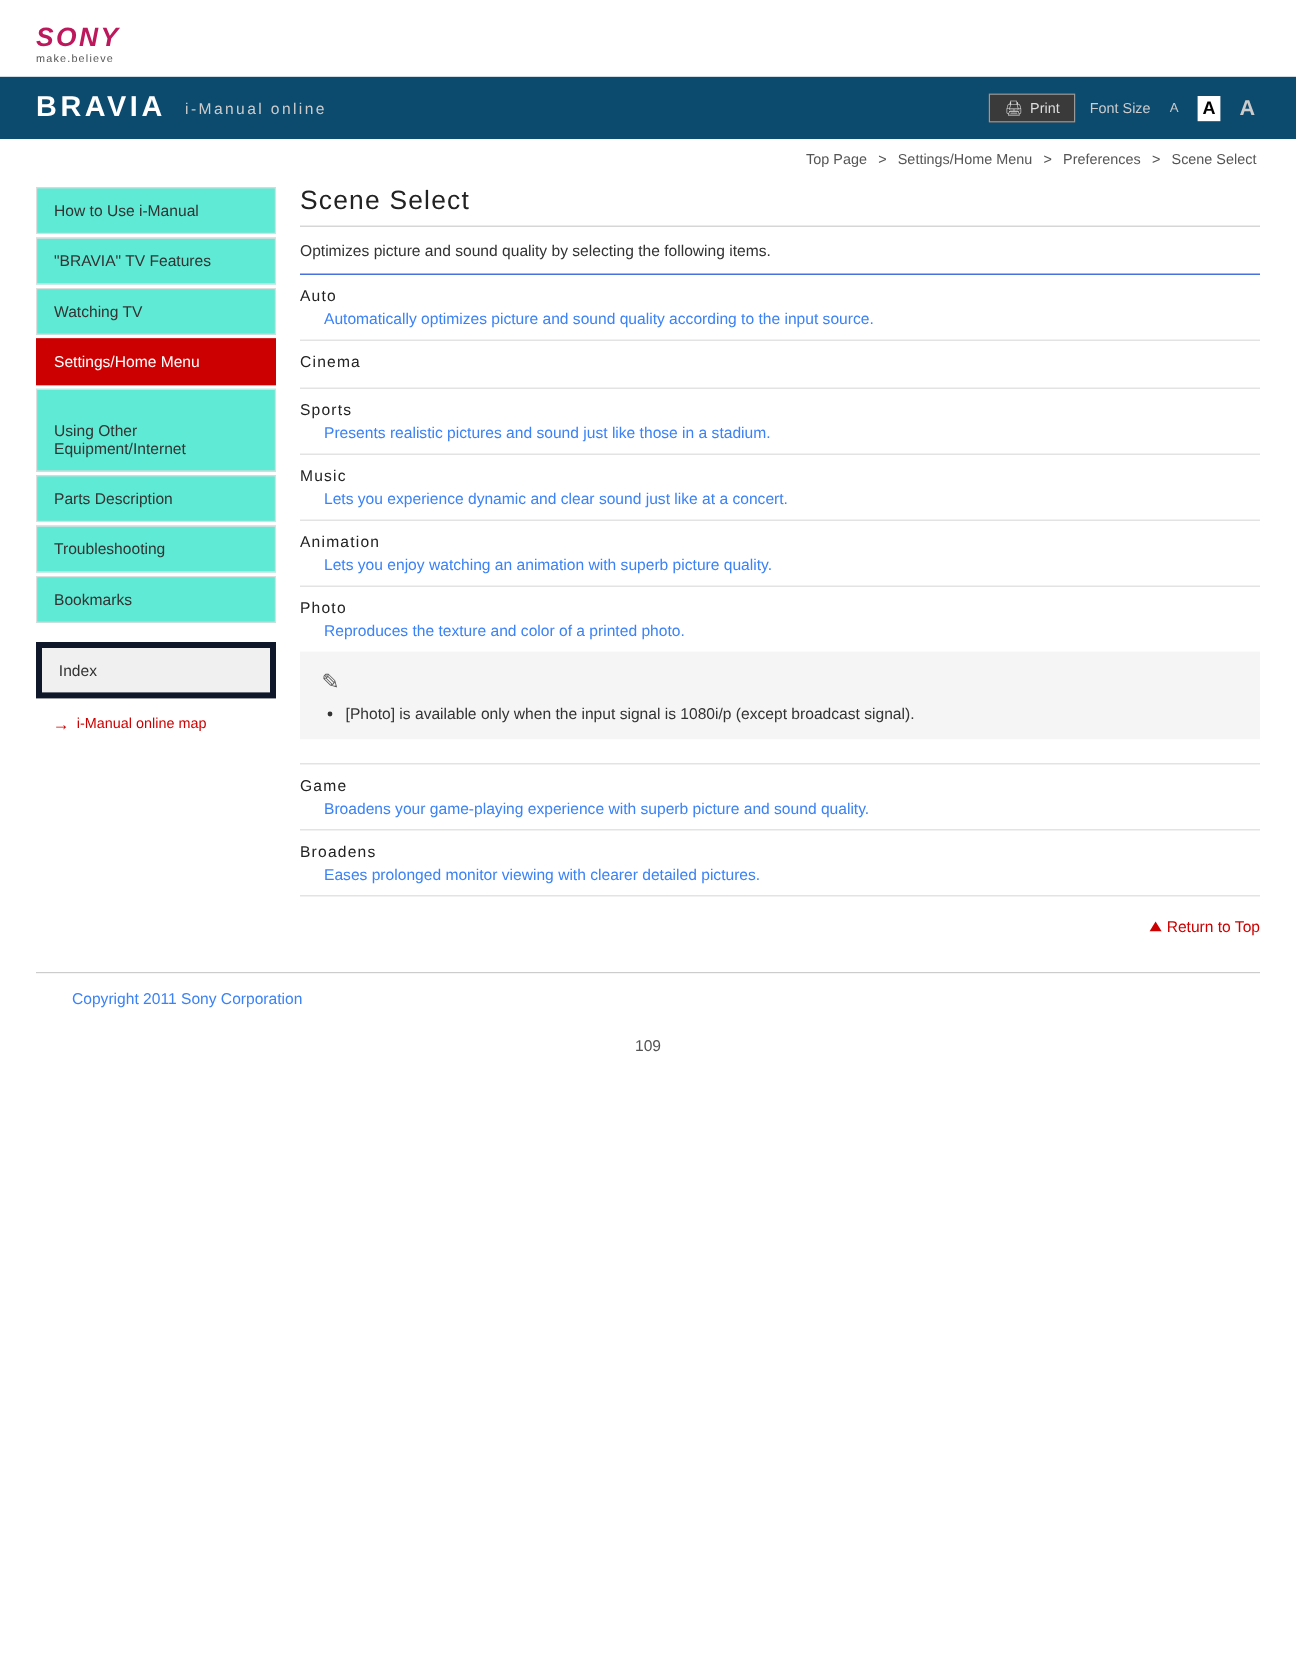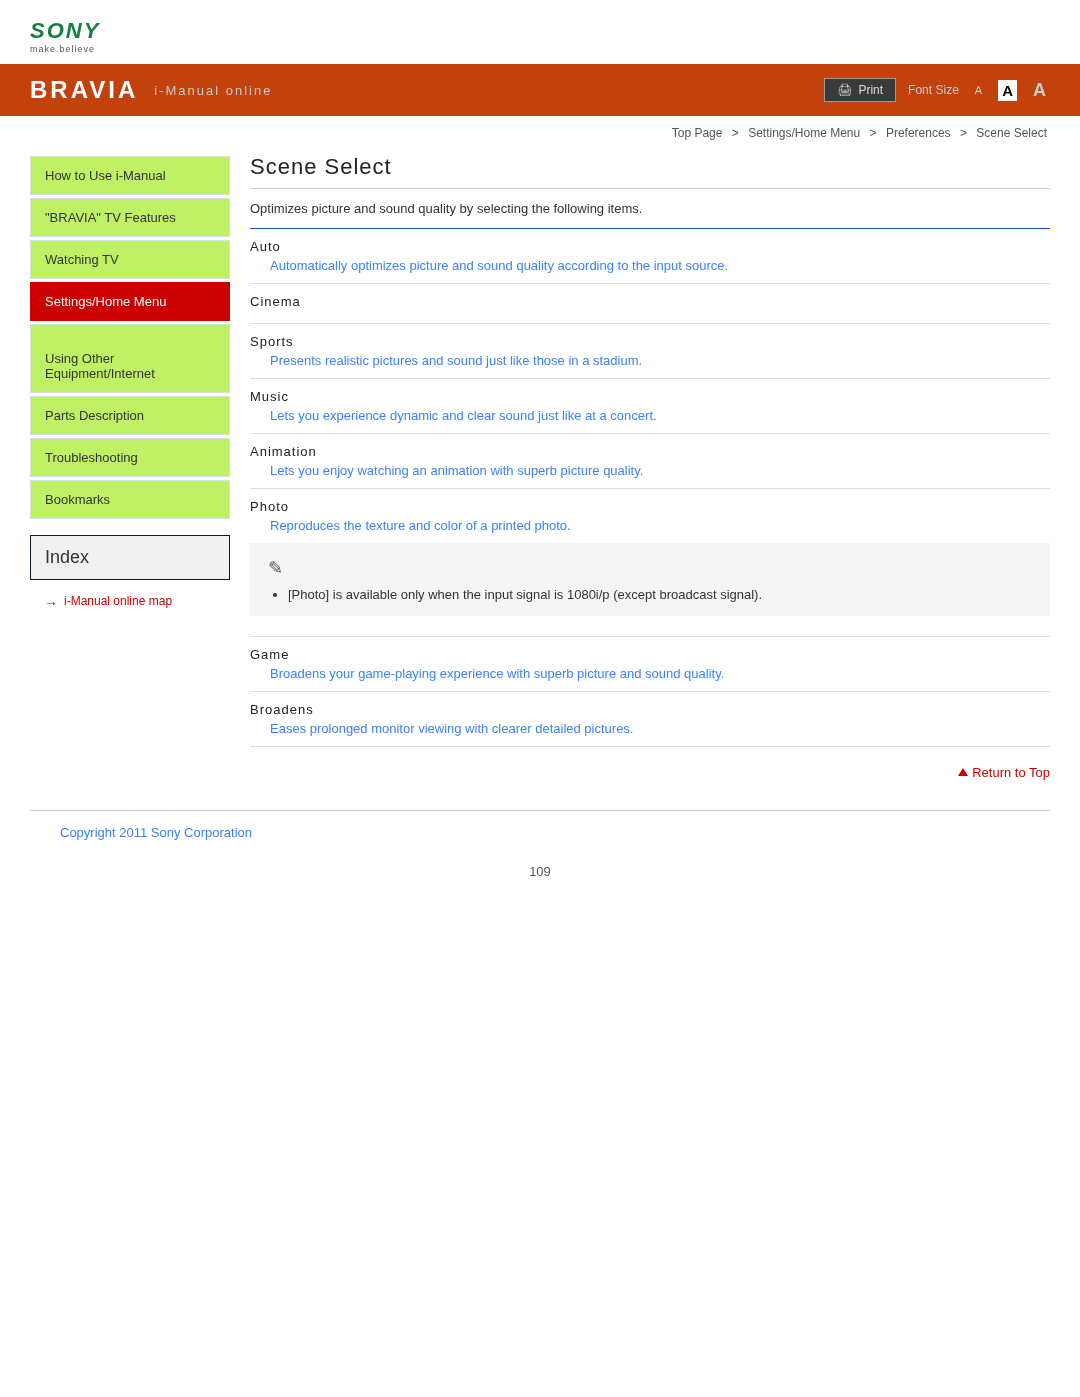--- a/index.html
+++ b/index.html
@@ -19,32 +19,32 @@
     }
     .sony-logo {
       display: flex;
       flex-direction: column;
       align-items: flex-start;
     }
     .sony-logo-text {
       font-size: 22px;
       font-weight: 900;
       letter-spacing: 2px;
-      color: #15803d;
+      color: #be185d;
       font-style: italic;
     }
     .sony-tagline {
       font-size: 9px;
       color: #555;
       letter-spacing: 1px;
     }
 
     
     .bravia-banner {
-      background: #c2410c;
+      background: #0c4a6e;
       color: #fff;
       display: flex;
       align-items: center;
       justify-content: space-between;
       padding: 0 30px;
       height: 52px;
     }
     .bravia-left {
       display: flex;
       align-items: center;
@@ -129,38 +129,38 @@
       width: 230px;
       min-width: 230px;
       padding: 10px 0 20px 30px;
       flex-shrink: 0;
     }
     .sidebar-item {
       display: block;
       padding: 11px 14px;
       font-size: 13px;
       color: #333;
-      background: #bef264;
+      background: #5eead4;
       border: 1px solid #ddd;
       margin-bottom: 3px;
       cursor: pointer;
       text-decoration: none;
     }
     .sidebar-item.active {
       background: #c00;
       color: #fff;
       border-color: #c00;
     }
     .sidebar-index {
       display: block;
       padding: 11px 14px;
-      font-size: 18px;
+      font-size: 13px;
       color: #333;
       background: #f0f0f0;
-      border: 1px solid #0f172a;
+      border: 5px solid #0f172a;
       margin-top: 16px;
       margin-bottom: 3px;
       cursor: pointer;
     }
     .sidebar-map-link {
       display: flex;
       align-items: center;
       gap: 6px;
       padding: 10px 14px 0 14px;
       font-size: 12px;

